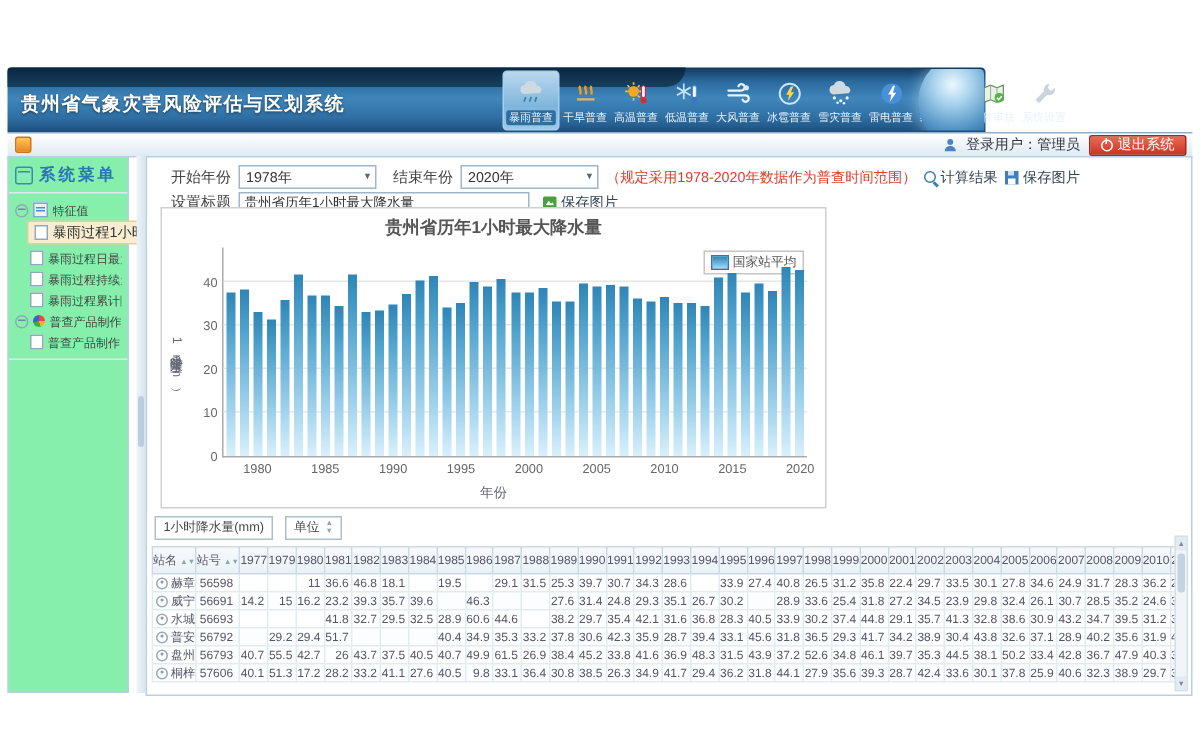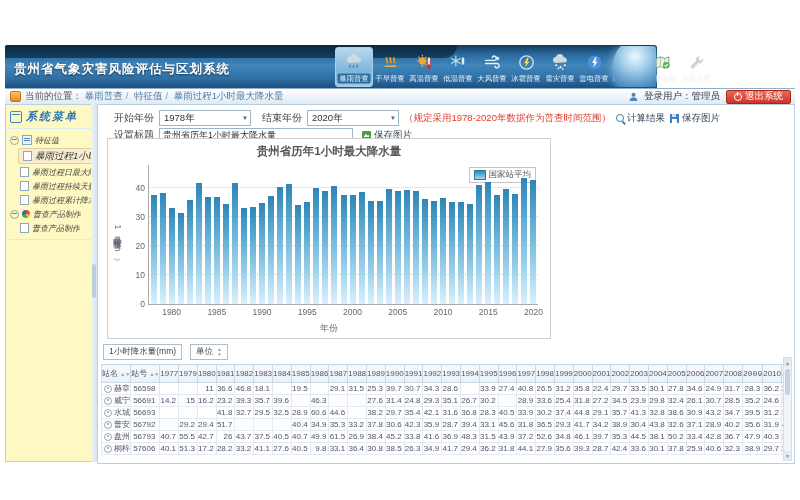--- a/index.html
+++ b/index.html
@@ -36,22 +36,22 @@
   .crumb .sep{color:#999;margin:0 3px;}
   .crumb-right{margin-left:auto;display:flex;align-items:center;gap:6px;padding-right:4px;}
   .user-ic{width:9px;height:9px;display:inline-block;}
   .logout{display:inline-flex;align-items:center;gap:3px;font-size:9.5px;color:#fff;
     background:linear-gradient(#ea6a57,#cc3424);border:1px solid #a82817;border-radius:2px;
     padding:0px 7px;height:12px;cursor:pointer;}
   .pwr{width:8px;height:8px;border:1.2px solid #fff;border-radius:50%;position:relative;display:inline-block;box-sizing:border-box;}
   .pwr::after{content:"";position:absolute;left:2.2px;top:-2px;width:1.2px;height:4px;background:#fff;}
 
   
-  .sidebar{position:absolute;left:5px;top:104px;width:101px;height:358px;background:#fef9c3;
-    border:1px solid #b9cfe2;box-sizing:border-box;font-style:italic;}
+  .sidebar{position:absolute;left:5px;top:104px;width:81px;height:358px;background:#86efac;
+    border:1px solid #b9cfe2;box-sizing:border-box;}
   .sb-head{display:flex;align-items:center;gap:4px;padding:4px 4px;border-bottom:1px solid #dde8f1;}
   .sb-head .mico{width:10px;height:10px;border:1.5px solid #3d86c4;border-radius:2px;position:relative;}
   .sb-head .mico::after{content:"";position:absolute;left:1px;top:2px;right:1px;height:1.5px;background:#3d86c4;}
   .sb-title{font-size:11px;font-weight:bold;color:#2a77b8;letter-spacing:2px;}
   .tree{padding:4px 2px;border-bottom:1px solid #dde8f1;}
   .trow{display:flex;align-items:center;gap:3px;font-size:8px;color:#444;padding:1.5px 2px;cursor:pointer;white-space:nowrap;}
   .trow.child{margin-left:10px;}
   .trow.sel{background:#f8edd0;border:1px solid #e3cf9e;border-radius:2px;}
   .tgl{width:7px;height:7px;border:1px solid #8fa8bd;border-radius:50%;position:relative;flex:none;}
   .tgl::after{content:"";position:absolute;left:1px;top:2.4px;right:1px;height:1px;background:#6c8aa2;}
@@ -254,26 +254,20 @@
         <span class="nlabel">系统设置</span>
       </div>
     </div>
     <div class="globe">
         <i></i>
       </div>
   </div>
 
   <div class="crumbbar">
     <span class="crumb-pin"></span>
-    <span class="crumb">
-      <span>当前的位置：</span>
-      <a href="#">暴雨普查</a><span class="sep">/</span>
-      <a href="#">特征值</a><span class="sep">/</span>
-      <a href="#">暴雨过程1小时最大降水量</a>
-    </span>
     <span class="crumb-right">
       <svg class="user-ic" viewBox="0 0 10 10">
           <circle cx="5" cy="3" r="2.2" fill="#4a85c0"></circle>
           <path d="M.8 10a4.2 4.2 0 0 1 8.4 0z" fill="#4a85c0"></path>
         </svg>
       <span style="font-size:9.5px;color:#334;">登录用户：管理员</span>
       <span class="logout">
         <span class="pwr"></span>
         <span>退出系统</span>
       </span>
@@ -467,21 +461,21 @@
               <th style="width: 17px;">1999</th>
               <th style="width: 17px;">2000</th>
               <th style="width: 17px;">2001</th>
               <th style="width: 17px;">2002</th>
               <th style="width: 17px;">2003</th>
               <th style="width: 17px;">2004</th>
               <th style="width: 17px;">2005</th>
               <th style="width: 17px;">2006</th>
               <th style="width: 17px;">2007</th>
               <th style="width: 17px;">2008</th>
-              <th style="width: 17px; font-family: Liberation Mono, monospace;">2009</th>
+              <th style="width: 17px;">2009</th>
               <th style="width: 17px;">2010</th>
               <th style="width: 17px;">2011</th>
             </tr>
           </thead>
         <tbody>
             <tr>
               <td class="namec"><span class="rowic"></span>赫章</td>
               <td class="namec">56598</td>
               <td></td>
               <td></td>

